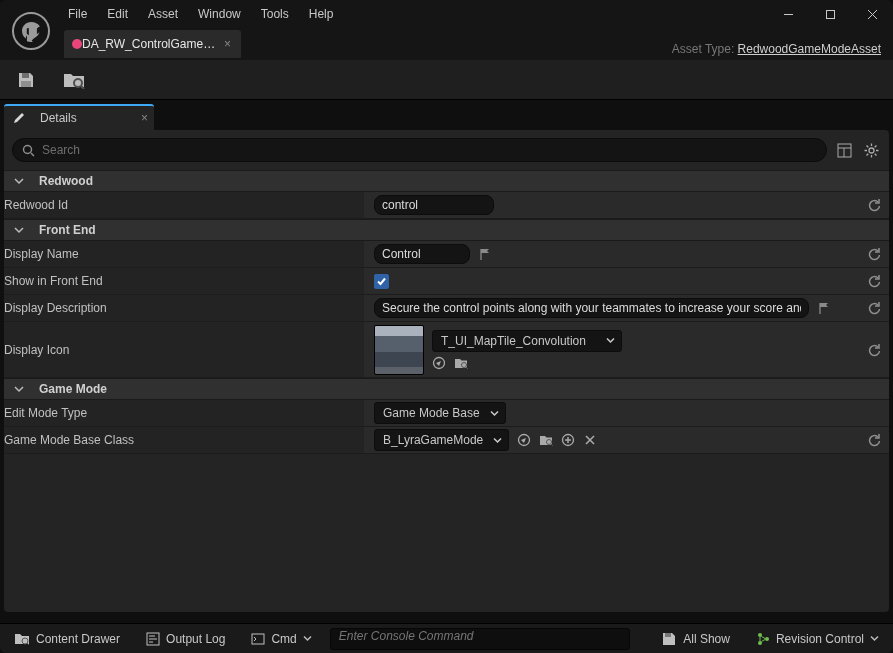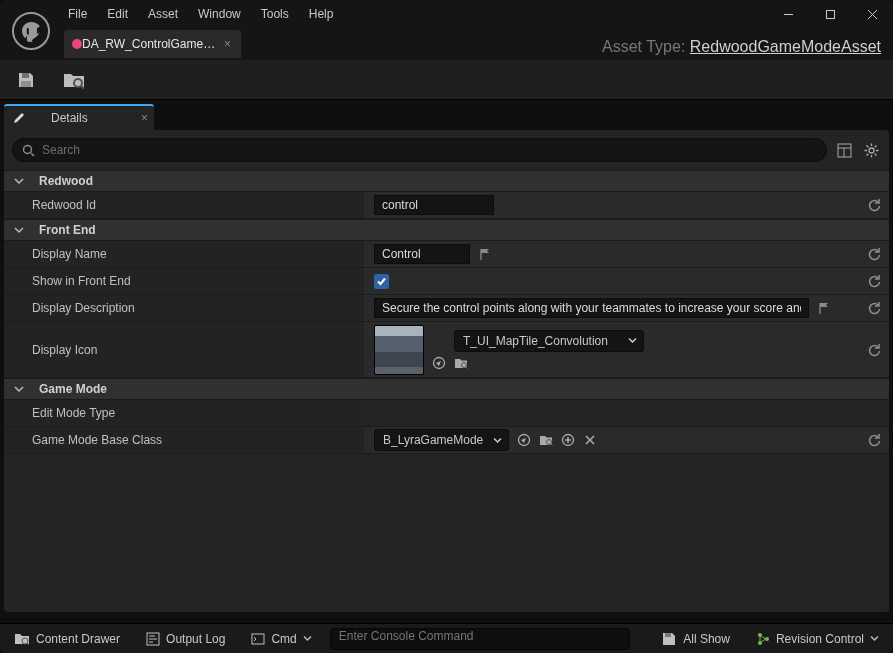--- a/index.html
+++ b/index.html
@@ -65,42 +65,42 @@
       max-width: 210px;
     }
     .tab-icon {
       width: 10px; height: 10px; border-radius: 50%;
       background: #e8467a;
     }
     .asset-tab .label { white-space: nowrap; overflow: hidden; text-overflow: ellipsis; max-width:140px; color:#e6e6e6;}
     .tab-close { color:#888; padding:0 2px;}
     .asset-type {
       position: absolute; right: 12px; bottom: 4px; color:#777;
-      font-size: 16px;
+      font-size: 12px;
     }
     .asset-type-link { color:#cfcfcf; text-decoration: underline;}
 
     
     .toolbar {
       height: 40px;
       background: #1f1f1f;
       display: flex; align-items: center;
       gap: 8px; padding: 0 6px;
       border-bottom: 1px solid #000;
     }
     .tool-btn {
       width: 40px; height: 34px;
       display:flex;align-items:center;justify-content:center;
       border-radius:3px;
     }
 
     .panel-area { padding: 4px 4px 0 4px; }
     .details-tab-row { display:flex; }
     .details-tab {
-      display:flex; align-items:center; gap:25px;
+      display:flex; align-items:center; gap:14px;
       background:#242424;
       padding: 5px 10px 5px 8px;
       border-radius: 3px 3px 0 0;
       border-top: 2px solid #3fa9f5;
       width: 150px;
       position:relative;
     }
     .details-tab .close { position:absolute; right:6px; color:#888; }
 
     .details-body {
@@ -148,35 +148,34 @@
       height: 27px;
       display:flex;
       align-items:stretch;
       border-bottom:1px solid #1c1c1c;
       position:relative;
     }
     .prop-row.tall { height: 56px; }
     .prop-label {
       width: 360px;
       display:flex; align-items:center;
-      padding-left: 28px;
       color:#c0c0c0;
       background:#232323;
     }
     .prop-value {
       flex:1;
       background:#2a2a2a;
       display:flex; align-items:center;
       padding: 0 10px;
       gap: 8px;
     }
     .text-field {
       background:#141414;
       border:1px solid #0c0c0c;
-      border-radius:0;
+      border-radius:8px;
       height:20px;
       padding: 0 7px;
       color:#dcdcdc;
       font-size:12px;
       min-width:60px;
     }
     .text-field.sm { width:120px; }
     .text-field.md { width:96px; }
     .text-field.lg { width: 435px; }
     .checkbox {
@@ -203,21 +202,21 @@
     .reset {
       position:absolute; right:8px; top:50%; transform:translateY(-50%);
       color:#909090;
     }
     .thumb {
       width: 50px; height: 50px;
       border:1px solid #000; border-radius:2px;
       display:inline-block;
       background: linear-gradient(#aab3bd 0 20%, #56606c 20% 55%, #3c4550 55% 85%, #5c6169 85% 100%);
     }
-    .assetpick-row{ display:flex; align-items:flex-end; gap:10px;margin-left:22px;}
+    .assetpick-row{ display:flex; align-items:flex-end; gap:10px;}
     .smallicons{display:flex;gap:8px;margin-top:4px;}
 
     
     .statusbar {
       position:absolute; bottom:0; left:0; right:0;
       height: 30px;
       background:#1a1a1a;
       border-top:1px solid #000;
       display:flex;
       align-items:center;
@@ -233,21 +232,21 @@
     .console-input {
       flex:0 0 300px;
       background:#0e0e0e;
       border:1px solid #060606;
       border-radius:3px;
       height:22px;
       padding:0 8px;
       font-style:italic;
     }
     .console-input input{
-      background:transparent;border:0;outline:none;color:#aaa;width:100%;font-size:12px;
+      background:transparent;border:0;outline:none;color:#aaa;width:100%;font-size:12px;font-style:italic;
     }
     .sb-spacer{flex:1;}
 
     svg { display:block; }
   </style>
 </head>
 <body>
 
 <div class="ue-logo">
   <svg viewBox="0 0 24 24" width="24" height="24" fill="#9a9a9a">
@@ -485,20 +484,30 @@
     <div class="cat-header">
       <svg class="expander" viewBox="0 0 10 10">
           <path d="M1 3 L5 7 L9 3" fill="none" stroke="#bbb" stroke-width="1.5"></path>
         </svg>
       <span>Game Mode</span>
     </div>
     <div class="prop-row">
       <div class="prop-label">
           <span>Edit Mode Type</span>
         </div>
+      <div class="prop-value">
+        <div class="dropdown">
+          <span>Game Mode Base</span>
+          <span class="chev">
+              <svg width="9" height="9" viewBox="0 0 9 9">
+                <path d="M1 2.5 L4.5 6 L8 2.5" fill="none" stroke="#ccc" stroke-width="1.5"></path>
+              </svg>
+            </span>
+        </div>
+      </div>
     </div>
     <div class="prop-row">
       <div class="prop-label">
           <span>Game Mode Base Class</span>
         </div>
       <div class="prop-value">
         <div class="dropdown">
           <span>B_LyraGameMode</span>
           <span class="chev">
               <svg width="9" height="9" viewBox="0 0 9 9">

